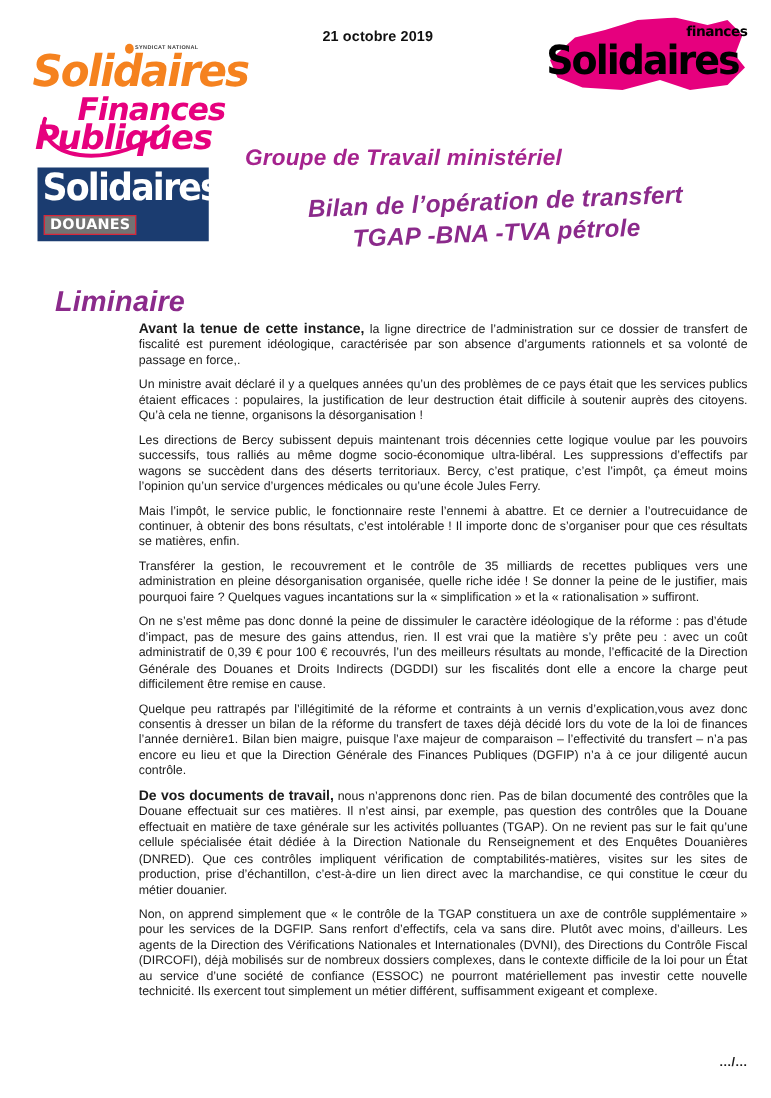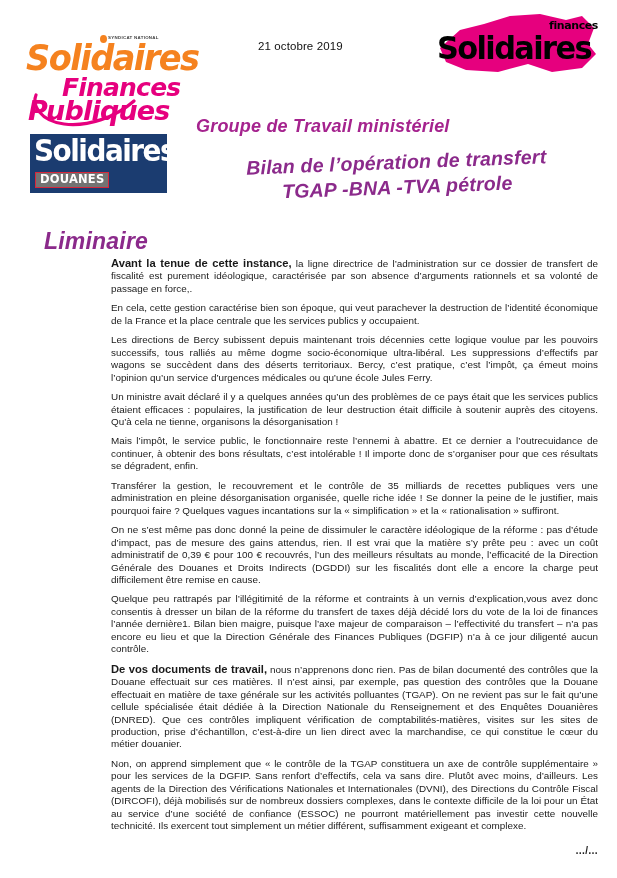--- a/index.html
+++ b/index.html
@@ -160,24 +160,24 @@
     letter-spacing: 0.2px;
     color: #ffffff;
     line-height: 13px;
     display: block;
   }
 
   
   #doc-date {
     position: absolute;
     left: 258px;
-    top: 40px;
+    top: 24px;
     font-family: "Liberation Sans", sans-serif;
     font-size: 11.5px;
-    font-weight: normal;
+    font-weight: bold;
     color: #101010;
     letter-spacing: 0.1px;
   }
 
   
   #gt-subtitle {
     position: absolute;
     left: 196px;
     top: 92px;
     font-family: "Liberation Sans", sans-serif;
@@ -297,24 +297,23 @@
     <span class="t-line1">Bilan de l’opération de transfert</span>
     <span class="t-line2">TGAP -BNA -TVA pétrole</span>
   </div>
 
   <div id="liminaire">Liminaire</div>
 
 </div>
 
 <div id="body-text">
     <p><span class="lead">Avant la tenue de cette instance,</span> la ligne directrice de l’administration sur ce dossier de transfert de fiscalité est purement idéologique, caractérisée par son absence d’arguments rationnels et sa volonté de passage en force,.</p>
-    <p>En cela, cette gestion caractérise bien son époque, qui veut parachever la destruction de l’identité économique de la France et la place centrale que les services publics y occupaient.</p>
+    <p>Un ministre avait déclaré il y a quelques années qu’un des problèmes de ce pays était que les services publics étaient efficaces : populaires, la justification de leur destruction était difficile à soutenir auprès des citoyens. Qu’à cela ne tienne, organisons la désorganisation !</p>
     <p>Les directions de Bercy subissent depuis maintenant trois décennies cette logique voulue par les pouvoirs successifs, tous ralliés au même dogme socio-économique ultra-libéral. Les suppressions d’effectifs par wagons se succèdent dans des déserts territoriaux. Bercy, c’est pratique, c’est l’impôt, ça émeut moins l’opinion qu’un service d’urgences médicales ou qu’une école Jules Ferry.</p>
-    <p>Un ministre avait déclaré il y a quelques années qu’un des problèmes de ce pays était que les services publics étaient efficaces : populaires, la justification de leur destruction était difficile à soutenir auprès des citoyens. Qu’à cela ne tienne, organisons la désorganisation !</p>
-    <p>Mais l’impôt, le service public, le fonctionnaire reste l’ennemi à abattre. Et ce dernier a l’outrecuidance de continuer, à obtenir des bons résultats, c’est intolérable ! Il importe donc de s’organiser pour que ces résultats se dégradent, enfin.</p>
+    <p>Mais l’impôt, le service public, le fonctionnaire reste l’ennemi à abattre. Et ce dernier a l’outrecuidance de continuer, à obtenir des bons résultats, c’est intolérable ! Il importe donc de s’organiser pour que ces résultats se matières, enfin.</p>
     <p>Transférer la gestion, le recouvrement et le contrôle de 35 milliards de recettes publiques vers une administration en pleine désorganisation organisée, quelle riche idée ! Se donner la peine de le justifier, mais pourquoi faire ? Quelques vagues incantations sur la « simplification » et la « rationalisation » suffiront.</p>
     <p>On ne s’est même pas donc donné la peine de dissimuler le caractère idéologique de la réforme : pas d’étude d’impact, pas de mesure des gains attendus, rien. Il est vrai que la matière s’y prête peu : avec un coût administratif de 0,39 € pour 100 € recouvrés, l’un des meilleurs résultats au monde, l’efficacité de la Direction Générale des Douanes et Droits Indirects (DGDDI) sur les fiscalités dont elle a encore la charge peut difficilement être remise en cause.</p>
     <p>Quelque peu rattrapés par l’illégitimité de la réforme et contraints à un vernis d’explication,vous avez donc consentis à dresser un bilan de la réforme du transfert de taxes déjà décidé lors du vote de la loi de finances l’année dernière1. Bilan bien maigre, puisque l’axe majeur de comparaison – l’effectivité du transfert – n’a pas encore eu lieu et que la Direction Générale des Finances Publiques (DGFIP) n’a à ce jour diligenté aucun contrôle.</p>
     <p><span class="lead">De vos documents de travail,</span> nous n’apprenons donc rien. Pas de bilan documenté des contrôles que la Douane effectuait sur ces matières. Il n’est ainsi, par exemple, pas question des contrôles que la Douane effectuait en matière de taxe générale sur les activités polluantes (TGAP). On ne revient pas sur le fait qu’une cellule spécialisée était dédiée à la Direction Nationale du Renseignement et des Enquêtes Douanières (DNRED). Que ces contrôles impliquent vérification de comptabilités-matières, visites sur les sites de production, prise d’échantillon, c’est-à-dire un lien direct avec la marchandise, ce qui constitue le cœur du métier douanier.</p>
     <p>Non, on apprend simplement que « le contrôle de la TGAP constituera un axe de contrôle supplémentaire » pour les services de la DGFIP. Sans renfort d’effectifs, cela va sans dire. Plutôt avec moins, d’ailleurs. Les agents de la Direction des Vérifications Nationales et Internationales (DVNI), des Directions du Contrôle Fiscal (DIRCOFI), déjà mobilisés sur de nombreux dossiers complexes, dans le contexte difficile de la loi pour un État au service d’une société de confiance (ESSOC) ne pourront matériellement pas investir cette nouvelle technicité. Ils exercent tout simplement un métier différent, suffisamment exigeant et complexe.</p>
   </div>
 
 <div id="footer-cont">…/…</div>
 
 </body></html>

